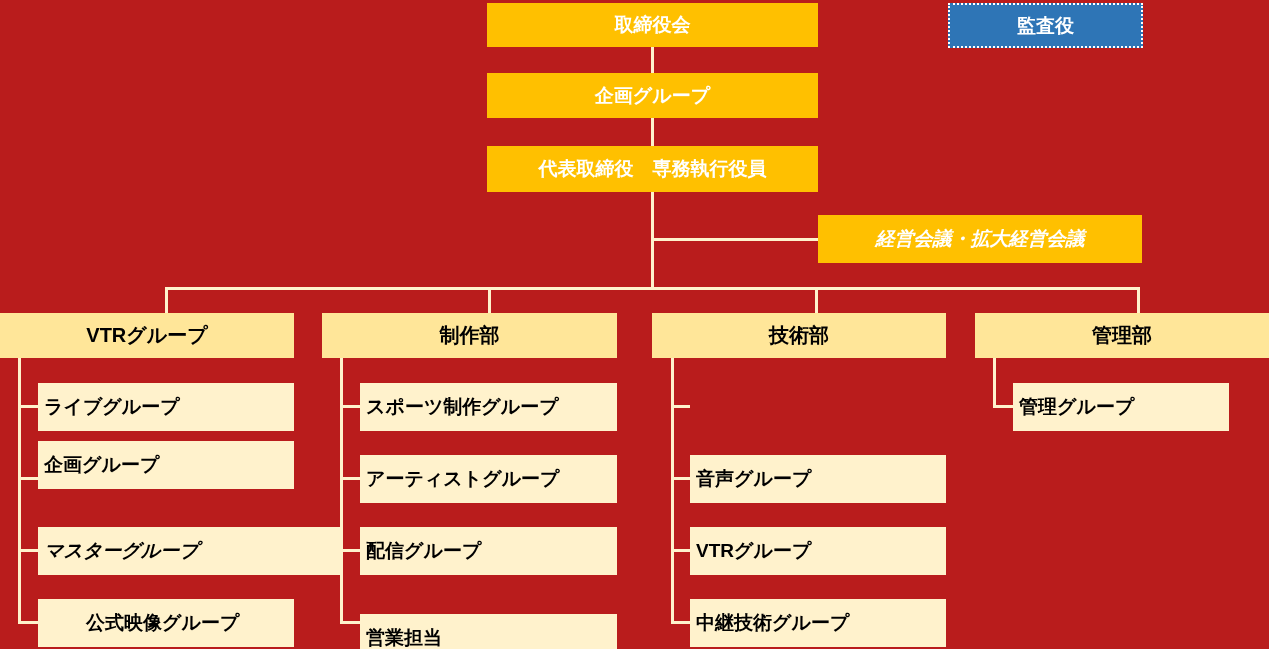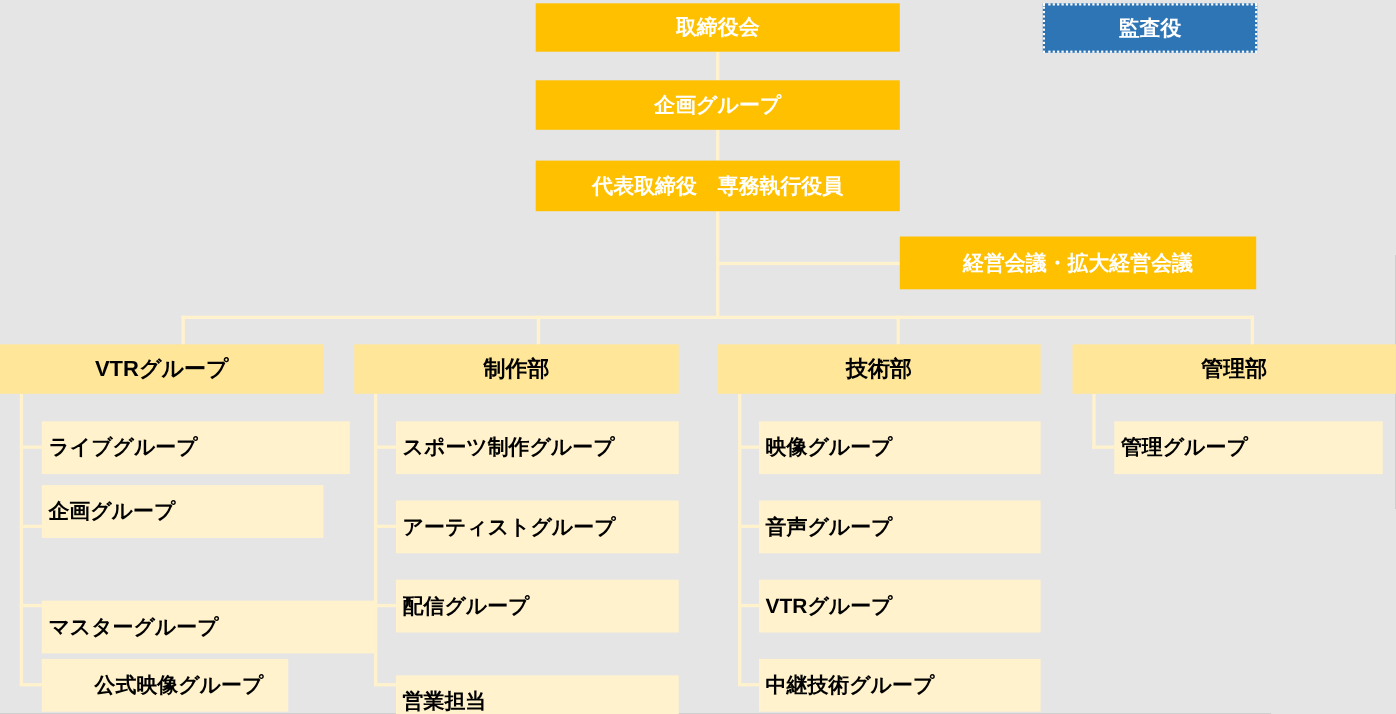--- a/index.html
+++ b/index.html
@@ -1,19 +1,19 @@
 <!DOCTYPE html>
 <html><head>
 <meta charset="utf-8">
 <style>
   html,body{margin:0;padding:0;background:#000;}
   #canvas{
     position:relative;
     width:1269px;height:649px;
-    background:#e5e5e5;
+    background:#b91c1c;
     overflow:hidden;
     font-family:"Liberation Sans","DejaVu Sans",sans-serif;
   }
   .box{
     position:absolute;
     display:flex;align-items:center;justify-content:center;
     font-weight:bold;font-size:19px;
     box-sizing:border-box;
     white-space:nowrap;
   }
@@ -62,37 +62,36 @@
   <div class="line" style="left:993px;top:405px;width:20px;height:3px;"></div>
 
   <div class="box orange" style="left:487px;top:3px;width:331px;height:44px;">取締役会</div>
 
   <div class="box blue" style="left:948px;top:3px;width:195px;height:45px;">監査役</div>
 
   <div class="box orange" style="left:487px;top:73px;width:331px;height:45px;">企画グループ</div>
 
   <div class="box orange" style="left:487px;top:146px;width:331px;height:46px;">代表取締役　専務執行役員</div>
 
-  <div class="box orange" style="left:818px;top:215px;width:324px;height:48px;">経営会議・拡大経営会議</div>
+  <div class="box orange" style="left:818px;top:215px;width:324px;height:48px;font-style:italic;">経営会議・拡大経営会議</div>
 
   <div class="box dept" style="left:0px;top:313px;width:294px;height:45px;">VTRグループ</div>
   <div class="box dept" style="left:322px;top:313px;width:295px;height:45px;">制作部</div>
   <div class="box dept" style="left:975px;top:313px;width:294px;height:45px;">管理部</div>
   <div class="box dept" style="left:652px;top:313px;width:294px;height:45px;">技術部</div>
 
-  <div class="box group" style="left:38px;top:383px;width:280px;height:48px;">ライブグループ</div>
+  <div class="box group" style="left:38px;top:383px;width:256px;height:48px;">ライブグループ</div>
   <div class="box group" style="left:38px;top:441px;width:256px;height:48px;">企画グループ</div>
-  <div class="box group" style="left:38px;top:546px;width:303px;height:48px;">マスターグループ</div>
-  <div class="box group" style="left:38px;top:599px;width:224px;height:48px;padding-left:48px;">公式映像グループ</div>
+  <div class="box group" style="left:38px;top:527px;width:303px;height:48px;font-style:italic;">マスターグループ</div>
+  <div class="box group" style="left:38px;top:599px;width:256px;height:48px;padding-left:48px;">公式映像グループ</div>
 
   <div class="box group" style="left:360px;top:383px;width:257px;height:48px;">スポーツ制作グループ</div>
   <div class="box group" style="left:360px;top:455px;width:257px;height:48px;">アーティストグループ</div>
   <div class="box group" style="left:360px;top:527px;width:257px;height:48px;">配信グループ</div>
   <div class="box group" style="left:360px;top:599px;width:257px;height:48px;margin-top:15px;">営業担当</div>
 
-  <div class="box group" style="left:690px;top:383px;width:256px;height:48px;">映像グループ</div>
   <div class="box group" style="left:690px;top:455px;width:256px;height:48px;">音声グループ</div>
   <div class="box group" style="left:690px;top:527px;width:256px;height:48px;">VTRグループ</div>
   <div class="box group" style="left:690px;top:599px;width:256px;height:48px;">中継技術グループ</div>
 
-  <div class="box group" style="left:1013px;top:383px;width:244px;height:48px;">管理グループ</div>
+  <div class="box group" style="left:1013px;top:383px;width:216px;height:48px;">管理グループ</div>
 
 </div>
 
 </body></html>

